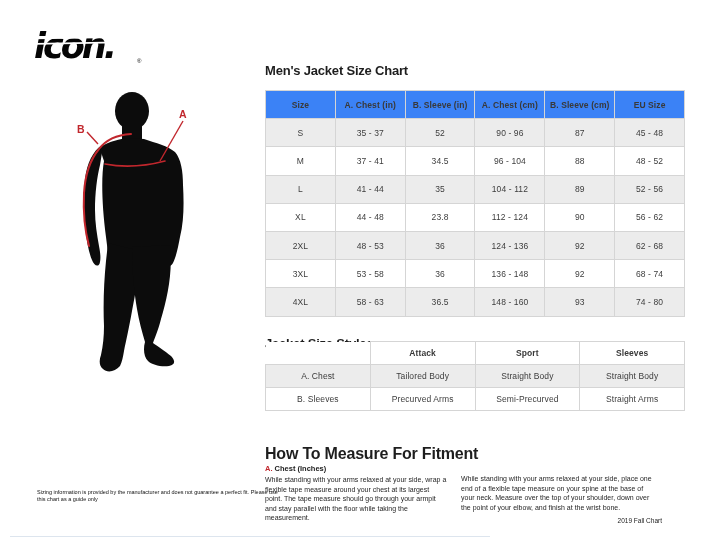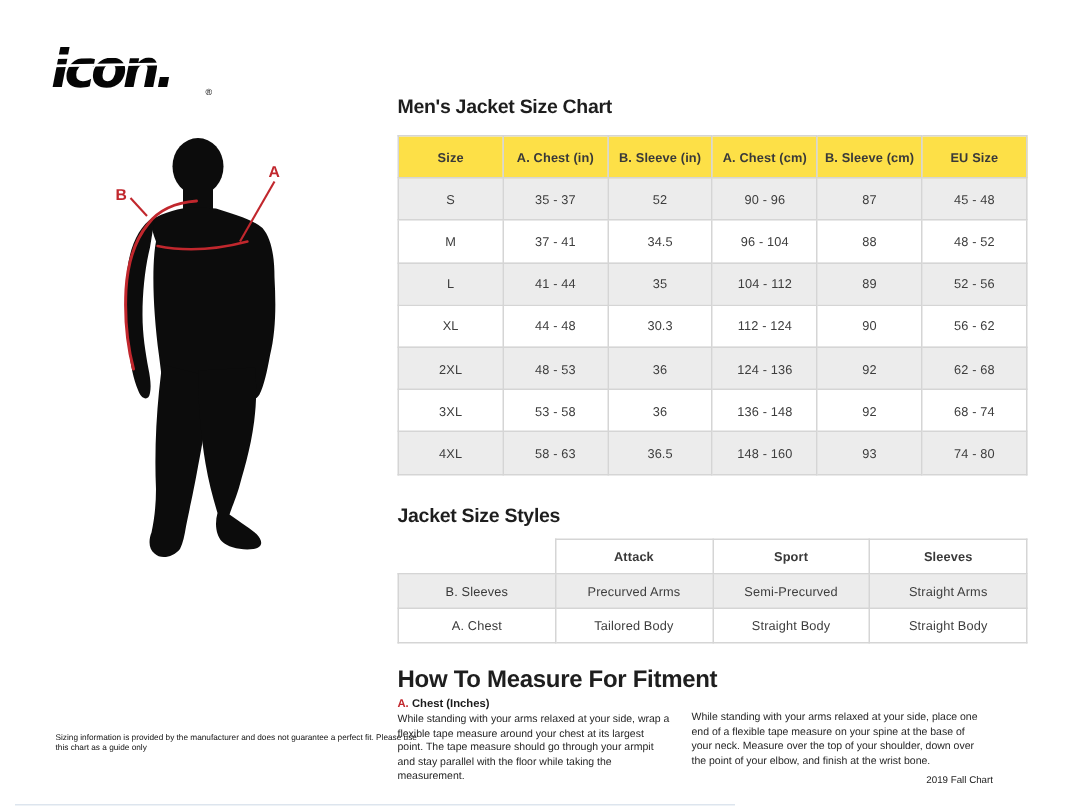--- a/index.html
+++ b/index.html
@@ -18,21 +18,21 @@
   }
 
   
   .tbl{border-collapse:collapse;table-layout:fixed;width:420px;}
   .tbl th,.tbl td{
     border:1px solid #d5d5d5;text-align:center;vertical-align:middle;
     font-size:8.5px;color:#3d3d3d;padding:0;letter-spacing:0.1px;
   }
   .tbl th{font-weight:bold;color:#393939;}
   .size-table tr{height:28.2px;}
-  .size-table thead tr{background:#fde047;}
+  .size-table thead tr{background:#3b82f6;}
   .size-table tbody tr:nth-child(odd){background:#ececec;}
   .size-table tbody tr:nth-child(even){background:#ffffff;}
 
   
   .styles-table tr{height:23px;}
   .styles-table thead tr{background:#ffffff;}
   .styles-table tbody tr:nth-child(odd){background:#ececec;}
   .styles-table tbody tr:nth-child(even){background:#ffffff;}
   .styles-table th.ghost{border:none;background:#ffffff;}
   .styles-table tbody th{font-weight:normal;}
@@ -169,21 +169,21 @@
         <td>L</td>
         <td>41 - 44</td>
         <td>35</td>
         <td>104 - 112</td>
         <td>89</td>
         <td>52 - 56</td>
       </tr>
       <tr>
         <td>XL</td>
         <td>44 - 48</td>
-        <td>30.3</td>
+        <td>23.8</td>
         <td>112 - 124</td>
         <td>90</td>
         <td>56 - 62</td>
       </tr>
       <tr>
         <td>2XL</td>
         <td>48 - 53</td>
         <td>36</td>
         <td>124 - 136</td>
         <td>92</td>
@@ -203,41 +203,41 @@
         <td>36.5</td>
         <td>148 - 160</td>
         <td>93</td>
         <td>74 - 80</td>
       </tr>
     </tbody>
   </table>
 
   <div class="abs section-title" style="left:265px;top:337px;">Jacket Size Styles</div>
 
-  <table class="abs tbl styles-table" style="left:265px;top:359px;">
+  <table class="abs tbl styles-table" style="left:265px;top:341px;">
     <thead>
       <tr>
         <th class="ghost"></th>
         <th>Attack</th>
         <th>Sport</th>
         <th>Sleeves</th>
       </tr>
     </thead>
     <tbody>
       <tr>
+        <th>A. Chest</th>
+        <td>Tailored Body</td>
+        <td>Straight Body</td>
+        <td>Straight Body</td>
+      </tr>
+      <tr>
         <th>B. Sleeves</th>
         <td>Precurved Arms</td>
         <td>Semi-Precurved</td>
         <td>Straight Arms</td>
-      </tr>
-      <tr>
-        <th>A. Chest</th>
-        <td>Tailored Body</td>
-        <td>Straight Body</td>
-        <td>Straight Body</td>
       </tr>
     </tbody>
   </table>
 
   <div class="abs section-title" style="left:265px;top:447px;font-size:16px;">How To Measure For Fitment</div>
 
   <div class="abs measure-cols" style="left:265px;top:464px;">
     <div class="measure-col">
       <div class="measure-head">
         <span class="prefix">A.</span>

